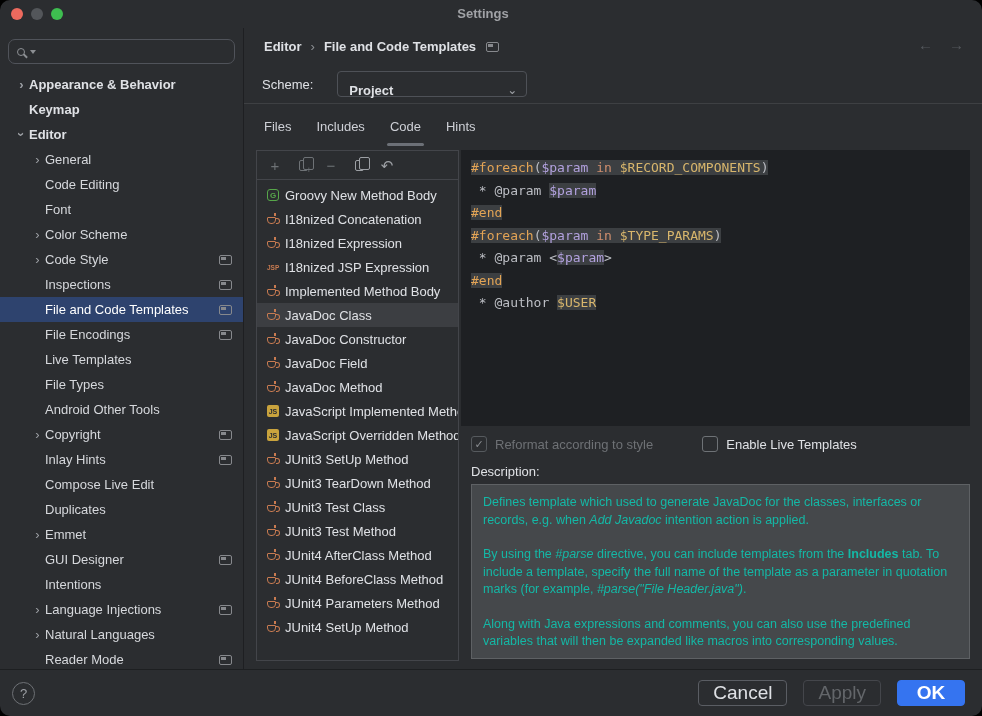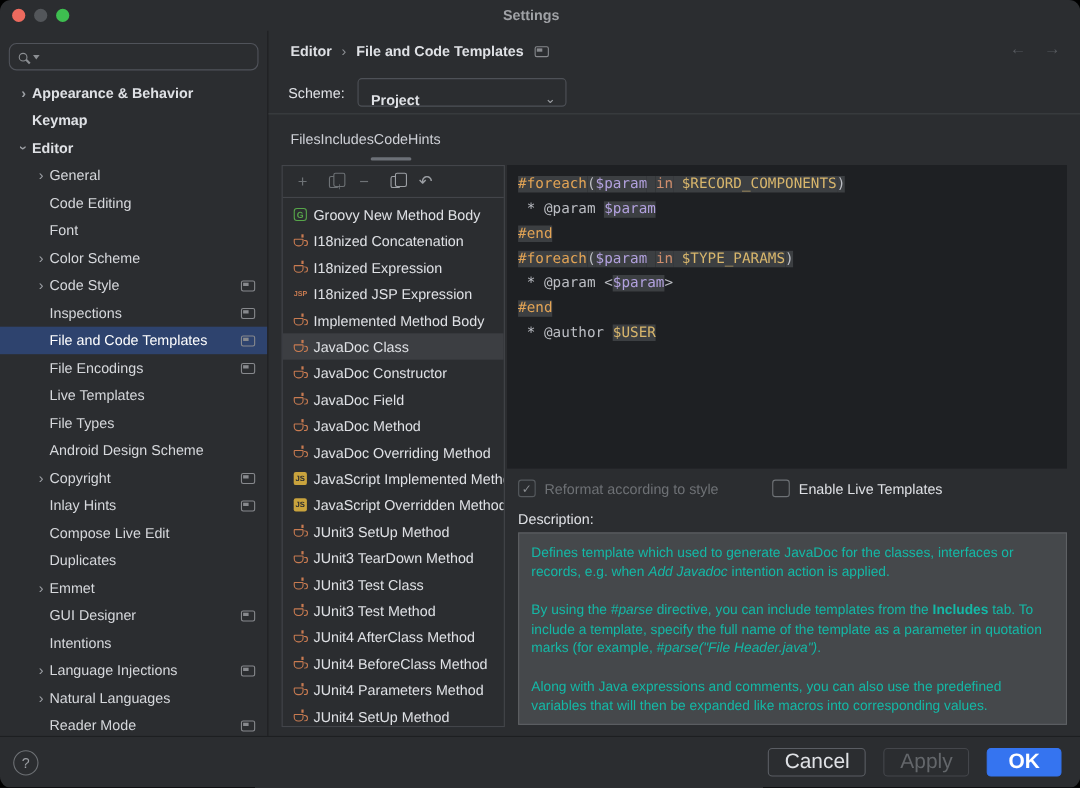--- a/index.html
+++ b/index.html
@@ -27,24 +27,24 @@
   .chev.down{transform:rotate(90deg);}
   .badge{width:13px;height:10px;border:1px solid #87898D;border-radius:2px;position:relative;margin-left:auto;flex:none;}
   .badge::before{content:"";position:absolute;left:1px;top:1px;width:5px;height:3px;background:#87898D;}
   
   .main{flex:1;display:flex;flex-direction:column;min-width:0;}
   .crumbs{height:37px;flex:none;display:flex;align-items:center;padding-left:20px;position:relative;font-size:13px;}
   .crumb{font-weight:700;color:#DFE1E5;}
   .crumb-sep{color:#8C8F93;margin:0 9px;font-size:13px;}
   .crumbs .badge{margin-left:10px;}
   .navarrows{position:absolute;right:18px;top:8px;display:flex;gap:16px;color:#55585D;font-size:15px;}
-  .scheme-row{height:39px;flex:none;display:flex;align-items:center;padding-left:18px;border-bottom:1px solid #3E4043;font-size:13px;color:#DFE1E5;}
+  .scheme-row{height:39px;flex:none;display:flex;align-items:center;padding-left:18px;border-bottom:1px solid #3E4043;font-size:13px;color:#DFE1E5;gap:12px;}
   .dd{width:190px;height:26px;border:1px solid #4E5157;border-radius:4px;display:flex;align-items:center;padding:12px 9px 0 11px;margin-left:12px;font-weight:700;font-size:13px;color:#DFE1E5;cursor:default;}
   .dd .ddchev{margin-left:auto;color:#9DA0A5;font-size:12px;font-weight:400;}
-  .tabs{height:44px;flex:none;display:flex;align-items:flex-end;padding-left:20px;}
+  .tabs{height:44px;flex:none;display:flex;align-items:flex-end;padding-left:20px;gap:25px;}
   .tab{position:relative;height:100%;display:flex;align-items:center;font-size:13px;color:#CED0D6;cursor:default;}
   .tab.sel::after{content:"";position:absolute;left:-3px;right:-3px;bottom:2px;height:3px;background:#6C7077;border-radius:2px;}
   
   .content{flex:1;display:flex;min-height:0;padding:2px 12px 8px 12px;gap:2px;}
   .list-panel{width:203px;flex:none;border:1px solid #43454A;display:flex;flex-direction:column;min-height:0;background:#2B2D30;}
   .list-toolbar{height:29px;flex:none;border-bottom:1px solid #43454A;display:flex;align-items:center;gap:12px;padding:0 10px;color:#9DA0A5;}
   .tbico{display:flex;align-items:center;justify-content:center;width:16px;height:16px;font-size:15px;line-height:1;cursor:default;}
   .tbico.dim{color:#6E7276;}
   .icon-page{position:relative;width:9px;height:11px;border:1px solid currentColor;border-radius:2px;}
   .icon-page::before{content:"";position:absolute;top:-4px;left:3px;width:9px;height:11px;border:1px solid currentColor;border-radius:2px;background:#2B2D30;}
@@ -160,21 +160,21 @@
           <div class="titem" style="padding-left: 30px;">
             <span class="chev"></span>
             <span>Live Templates</span>
           </div>
           <div class="titem" style="padding-left: 30px;">
             <span class="chev"></span>
             <span>File Types</span>
           </div>
           <div class="titem" style="padding-left: 30px;">
             <span class="chev"></span>
-            <span>Android Design Scheme</span>
+            <span>Android Other Tools</span>
           </div>
           <div class="titem" style="padding-left: 30px;">
             <span class="chev">›</span>
             <span>Copyright</span>
             <span class="badge"></span>
           </div>
           <div class="titem" style="padding-left: 30px;">
             <span class="chev"></span>
             <span>Inlay Hints</span>
             <span class="badge"></span>
@@ -308,26 +308,20 @@
                 <span class="islot">
                   <span class="ic-cup"></span>
                 </span>
                 <span>JavaDoc Field</span>
               </div>
               <div class="litem">
                 <span class="islot">
                   <span class="ic-cup"></span>
                 </span>
                 <span>JavaDoc Method</span>
-              </div>
-              <div class="litem">
-                <span class="islot">
-                  <span class="ic-cup"></span>
-                </span>
-                <span>JavaDoc Overriding Method</span>
               </div>
               <div class="litem">
                 <span class="islot">
                   <span class="ic-js">JS</span>
                 </span>
                 <span>JavaScript Implemented Method Body</span>
               </div>
               <div class="litem">
                 <span class="islot">
                   <span class="ic-js">JS</span>

